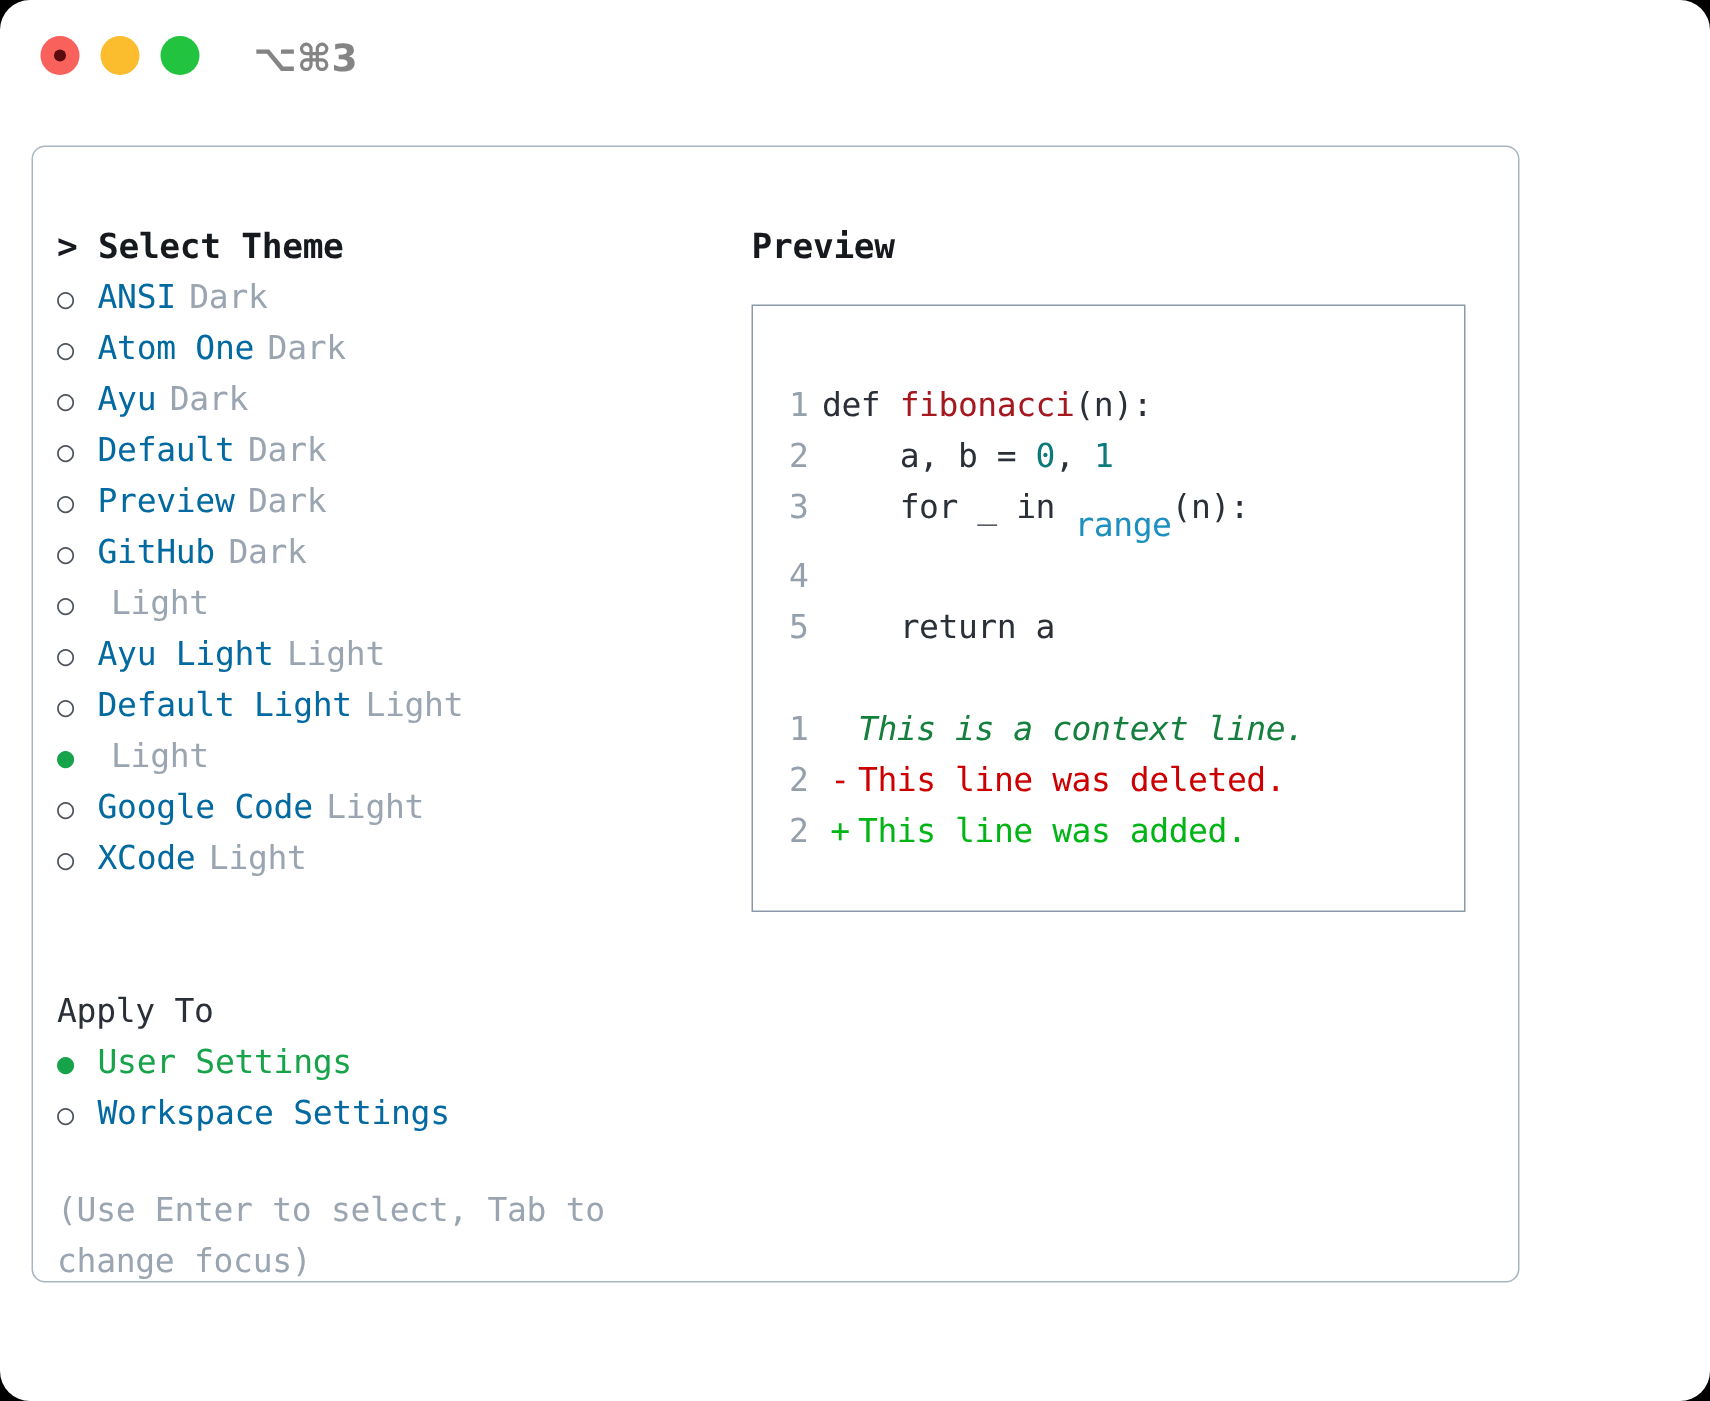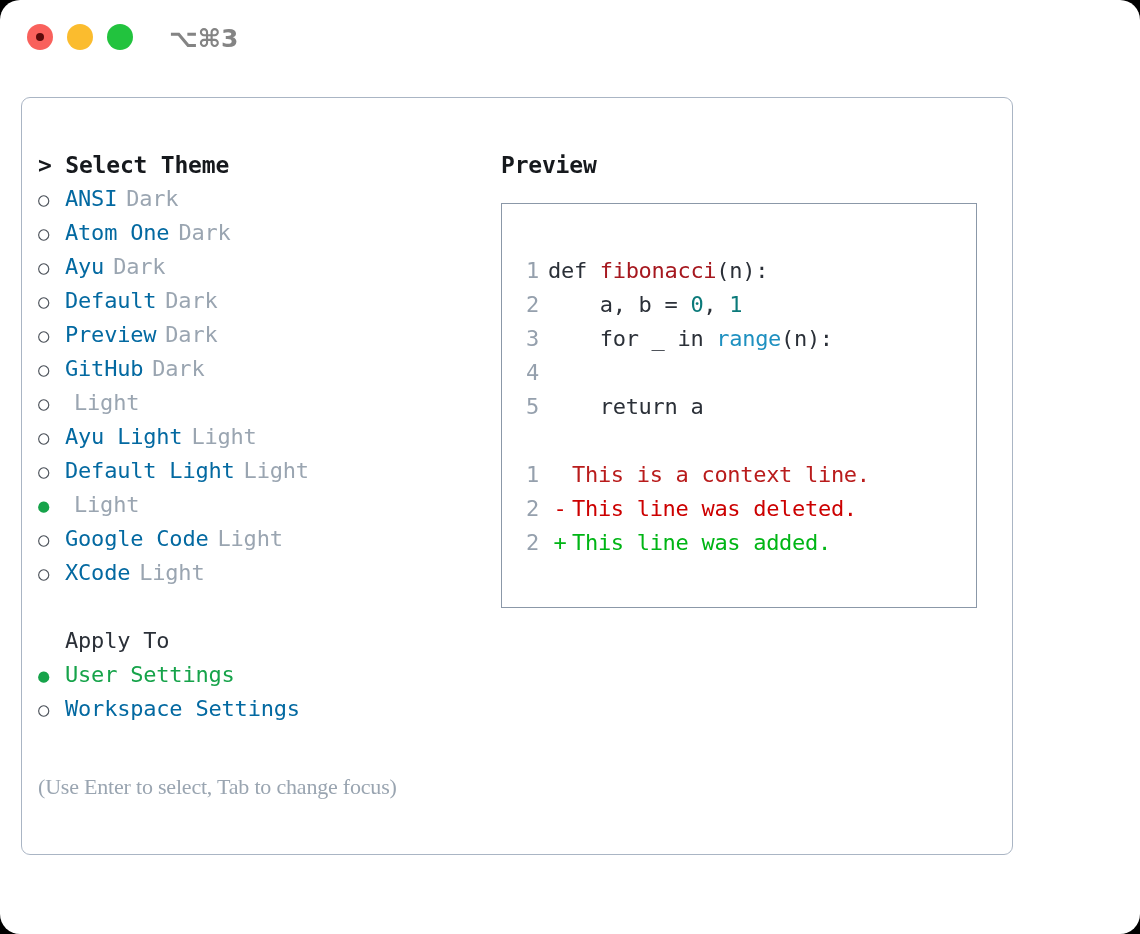--- a/index.html
+++ b/index.html
@@ -135,36 +135,36 @@
     margin-left: 9px;
   }
 
   .subhead-row {
     display: flex;
     align-items: flex-start;
     line-height: 34px;
     font-size: 22px;
     white-space: pre;
     letter-spacing: -0.2px;
+    flex-direction: column;
   }
   .subhead-row .bullet { color: transparent; }
   .subhead-label {
     color: #2b3038;
   }
 
   .spacer-sm { height: 34px; }
 
   .hint {
-    margin-top: 44px;
+    margin-top: 31px;
     font-size: 22px;
     line-height: 34px;
     color: #9aa5b1;
     width: 400px;
     letter-spacing: -0.2px;
-    font-family: Liberation Serif, serif;
   }
 
   
   .right-col {
     position: absolute;
     left: 479px;
     top: 50px;
     width: 490px;
   }
   .preview-title {
@@ -194,26 +194,26 @@
     width: 46px;
     flex: 0 0 46px;
     text-align: right;
     color: #95a0ad;
     padding-right: 9px;
     box-sizing: border-box;
   }
   .code-text { color: #2b3038; }
   .tok-fn   { color: #a6181f; }
   .tok-num  { color: #0b7a7a; }
-  .tok-call { color: #1e90c0; }
+  .tok-call { color: #1e90c0; margin-top: 12px; }
 
   .diff-gap { height: 34px; }
   .diff-line { display: flex; font-size: 22px; line-height: 34px; white-space: pre; letter-spacing: -0.3px; }
   .diff-sign { width: 24px; flex: 0 0 24px; text-align: center; }
-  .diff-ctx  { color: #b91c1c; }
+  .diff-ctx  { color: #15803d; font-style: italic; }
   .diff-del  { color: #cc0000; }
   .diff-add  { color: #00b515; }
 </style>
 </head>
 <body>
 
 <div class="window">
 
   <div class="titlebar">
     <div class="dots">

